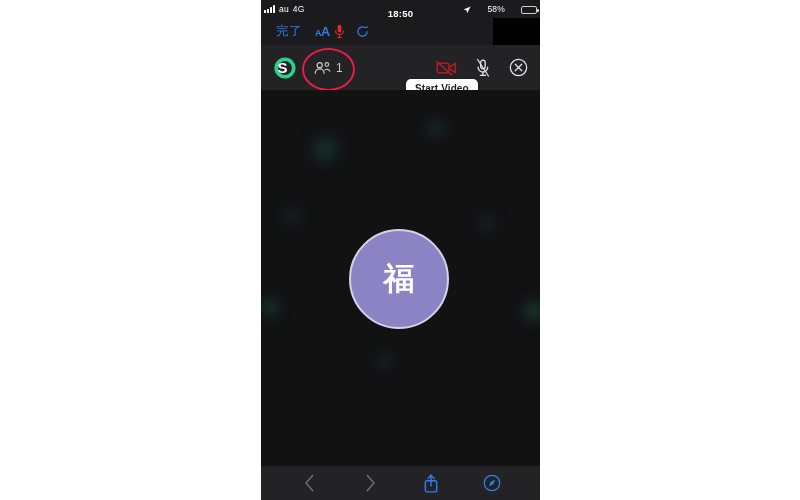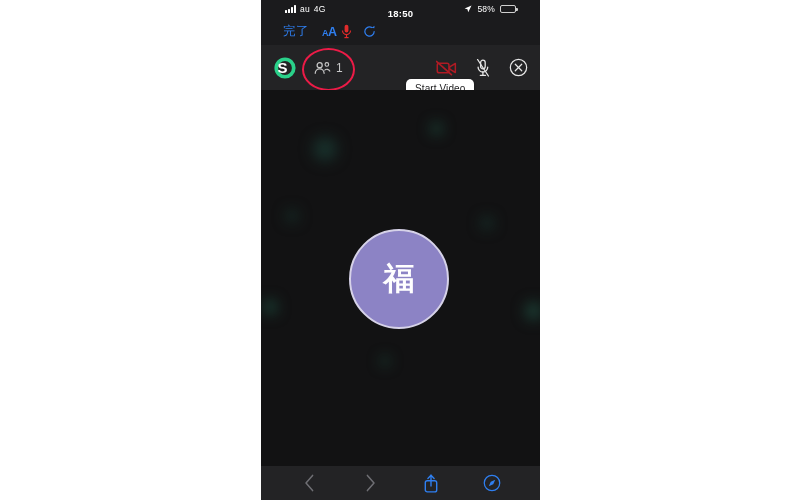--- a/index.html
+++ b/index.html
@@ -19,60 +19,60 @@
     background:#000;
     overflow:hidden;
   }
 
   
   #status-bar{
     position:absolute;left:0;top:0;width:279px;height:18px;
     background:#1b1b1d;
     display:flex;align-items:center;
     color:#fff;font-size:9px;
-    padding:0 24px;box-sizing:border-box;
+    padding:0 3px;box-sizing:border-box;
   }
   #status-left{display:flex;align-items:center;gap:4px;}
   .sig-bars{display:flex;align-items:flex-end;gap:1px;height:8px;}
   .sig-bars i{display:block;width:2px;background:#fff;border-radius:.5px;}
   .sig-bars i:nth-child(1){height:3px;}
   .sig-bars i:nth-child(2){height:4.5px;}
   .sig-bars i:nth-child(3){height:6px;}
   .sig-bars i:nth-child(4){height:8px;}
   #status-carrier{font-size:8.5px;letter-spacing:.2px;}
   #status-net{font-size:8.5px;letter-spacing:.2px;text-align:right;}
   #status-time{
     position:absolute;left:0;right:0;top:4px;height:18px;
     display:flex;align-items:center;justify-content:center;
     font-size:9.5px;font-weight:600;letter-spacing:.2px;
     pointer-events:none;
   }
   #status-right{
-    margin-left:auto;display:flex;align-items:center;gap:5px;
+    margin-left:auto;display:flex;align-items:flex-end;gap:16px;
   }
   #loc-arrow{
     width:8px;height:8px;display:block;
   }
   #batt-pct{font-size:8.5px;letter-spacing:.2px;}
   #batt{
     width:16px;height:8px;border:1px solid #cfcfcf;border-radius:2px;
     position:relative;box-sizing:border-box;padding:1px;
   }
   #batt::after{
     content:"";position:absolute;right:-2.5px;top:2px;
     width:1.5px;height:3px;background:#cfcfcf;border-radius:0 1px 1px 0;
   }
   #batt-fill{height:100%;background:#e8e8e8;border-radius:.8px;}
 
   
   #safari-top{
-    position:absolute;left:0;top:18px;width:279px;height:27px;
+    position:absolute;left:0;top:18px;width:232px;height:27px;
     background:#1b1b1d;
     display:flex;align-items:center;
-    padding:0 22px;box-sizing:border-box;
+    padding:0 15px;box-sizing:border-box;
     color:#fff;
   }
   #btn-done{
     color:#2f7ff0;font-size:12.5px;font-weight:500;letter-spacing:.5px;
   }
   #btn-aa{
     color:#2f7ff0;margin-left:13px;letter-spacing:-.5px;
     display:flex;align-items:baseline;
   }
   #btn-aa .a-small{font-size:9px;font-weight:600;}
@@ -117,20 +117,21 @@
     position:absolute;
     left:145px; top:79px;
     background:#ffffff;
     color:#1d1d1f;
     font-size:10px;
     padding:4px 9px;
     border-radius:5px;
     white-space:nowrap;
     letter-spacing:.1px;
     box-shadow:0 1px 3px rgba(0,0,0,.35);
+    font-weight:bold;
   }
 
   
   #stage{
     position:absolute;left:0;top:90px;width:279px;height:376px;
     background:#121213;
     overflow:hidden;
   }
   .blob{
     position:absolute;border-radius:50%;

